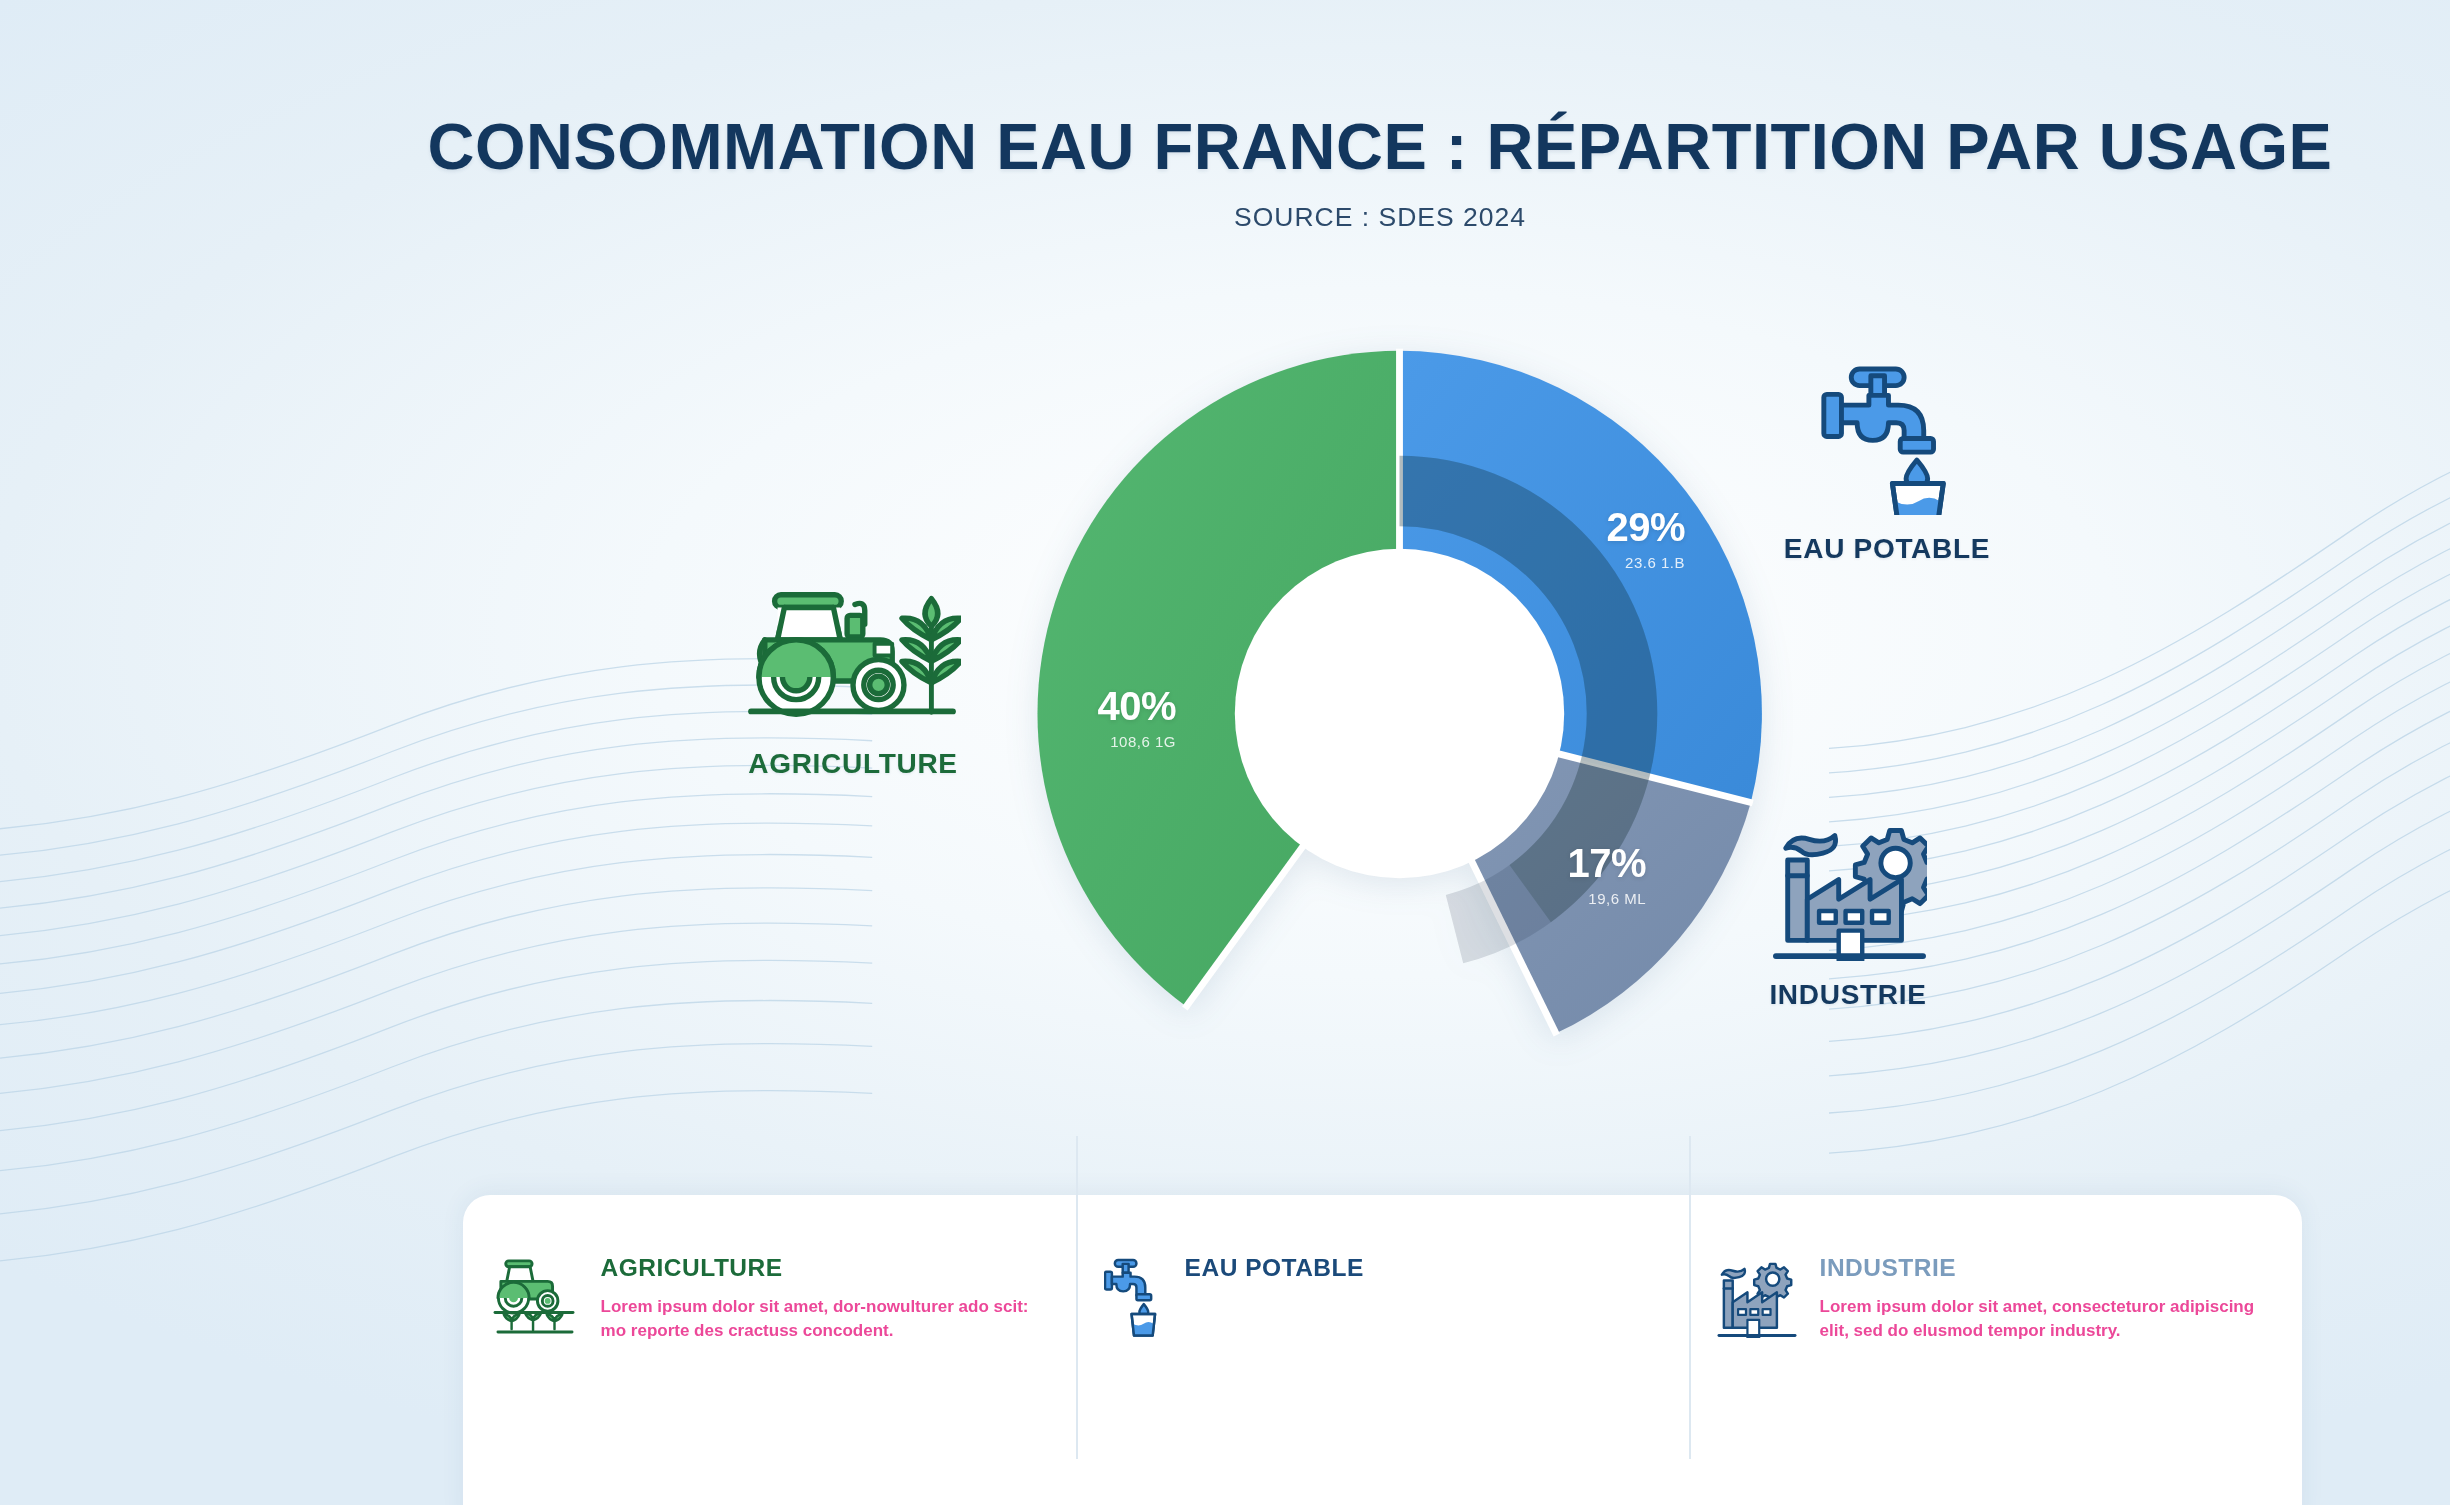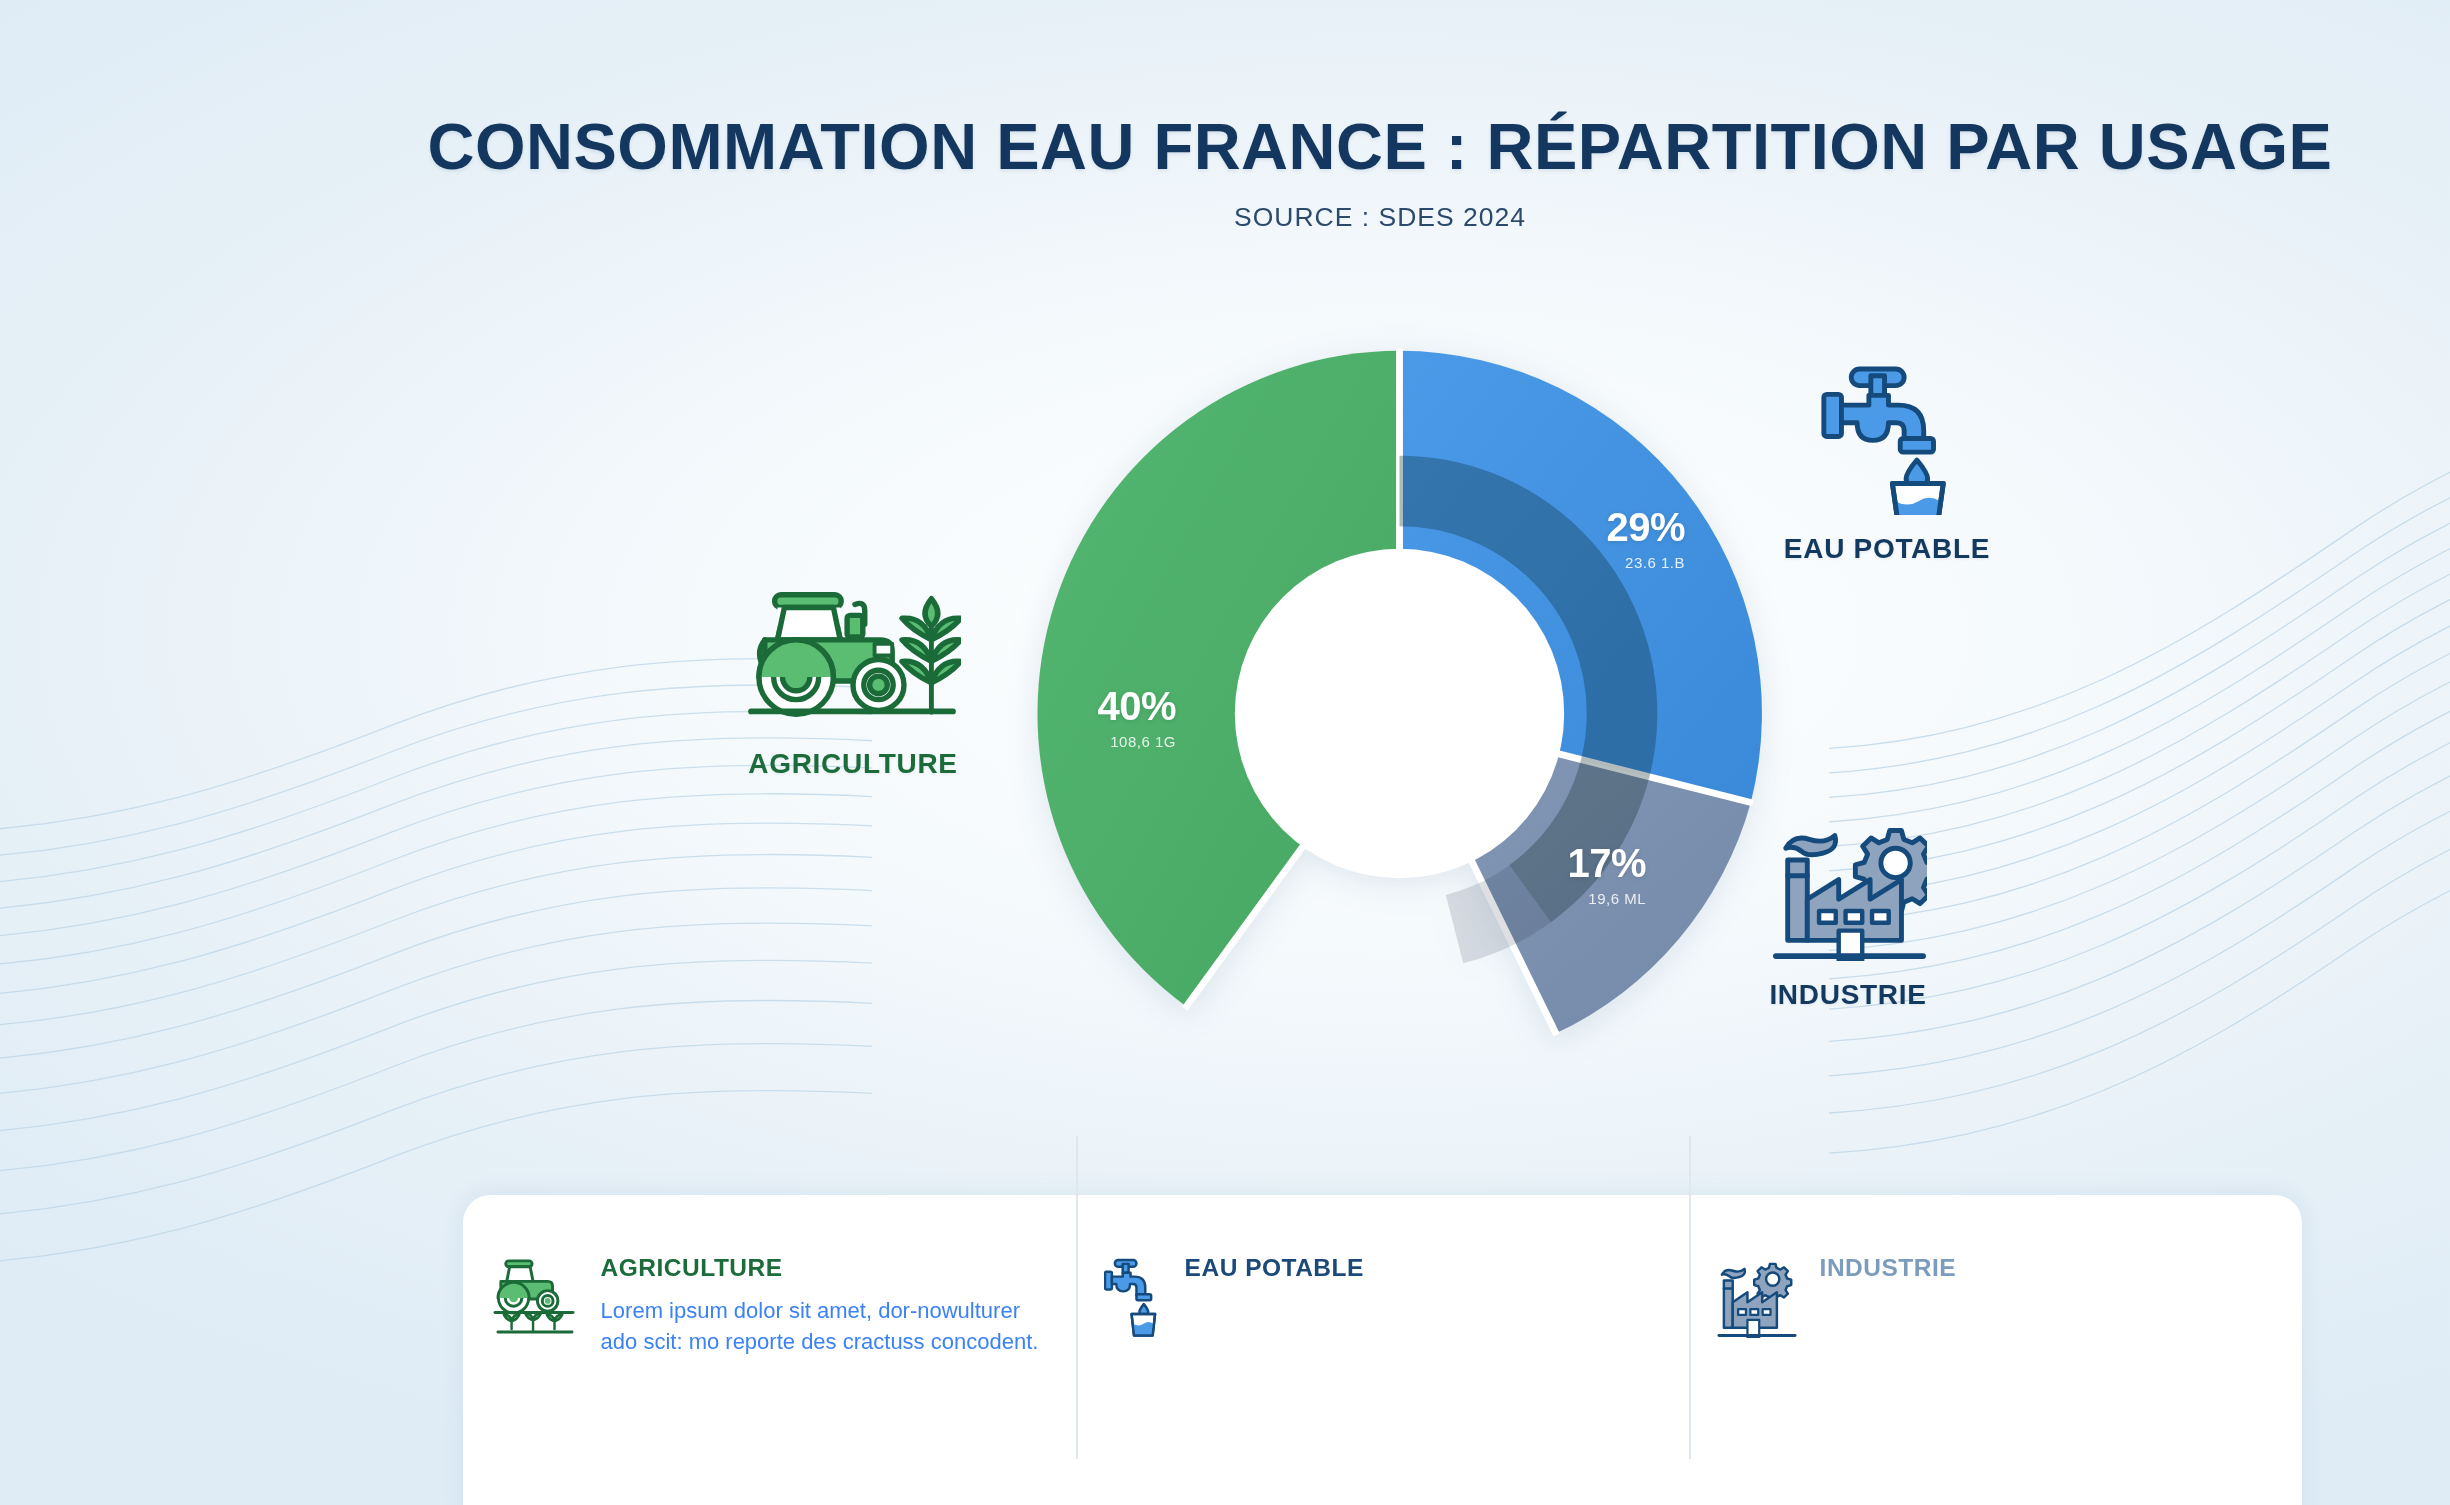--- a/index.html
+++ b/index.html
@@ -151,24 +151,24 @@
   .card-icon { flex: 0 0 auto; margin-top: 3.9px; }
   .card-text { flex: 1 1 auto; padding-top: 2.9px; }
   .card-title {
     font-size: 24.5px;
     font-weight: 700;
     letter-spacing: 0.5px;
     margin-bottom: 14.7px;
     line-height: 1;
   }
   .card-body {
-    font-size: 22px;
-    font-weight: 400;
+    font-size: 17px;
+    font-weight: 700;
     line-height: 1.42;
-    color: #3b82f6;
+    color: #ec4899;
   }
   #card-agriculture .card-title { color: #1c6b3a; }
   #card-eaupotable  .card-title { color: #1b4a7a; }
   #card-industrie   .card-title { color: #7b9cbd; }
 </style>
 </head>
 <body>
 
 <div id="bg-gradient"></div>
 
@@ -449,17 +449,18 @@
           <rect x="43" y="106" width="16" height="12"></rect>
           <rect x="68" y="106" width="16" height="12"></rect>
           <rect x="93" y="106" width="16" height="12"></rect>
           <rect x="62" y="128" width="24" height="36"></rect>
         </g>
         <path d="M4 160 h155" stroke-width="6"></path>
       </g>
     </svg>
     <div class="card-text">
       <div class="card-title">INDUSTRIE</div>
+      <div class="card-body">Lorem ipsum dolor sit amet, consecteturor adipiscing elit, sed do elusmod tempor industry.</div>
     </div>
   </div>
 
 </div>
 
 
 </body></html>

